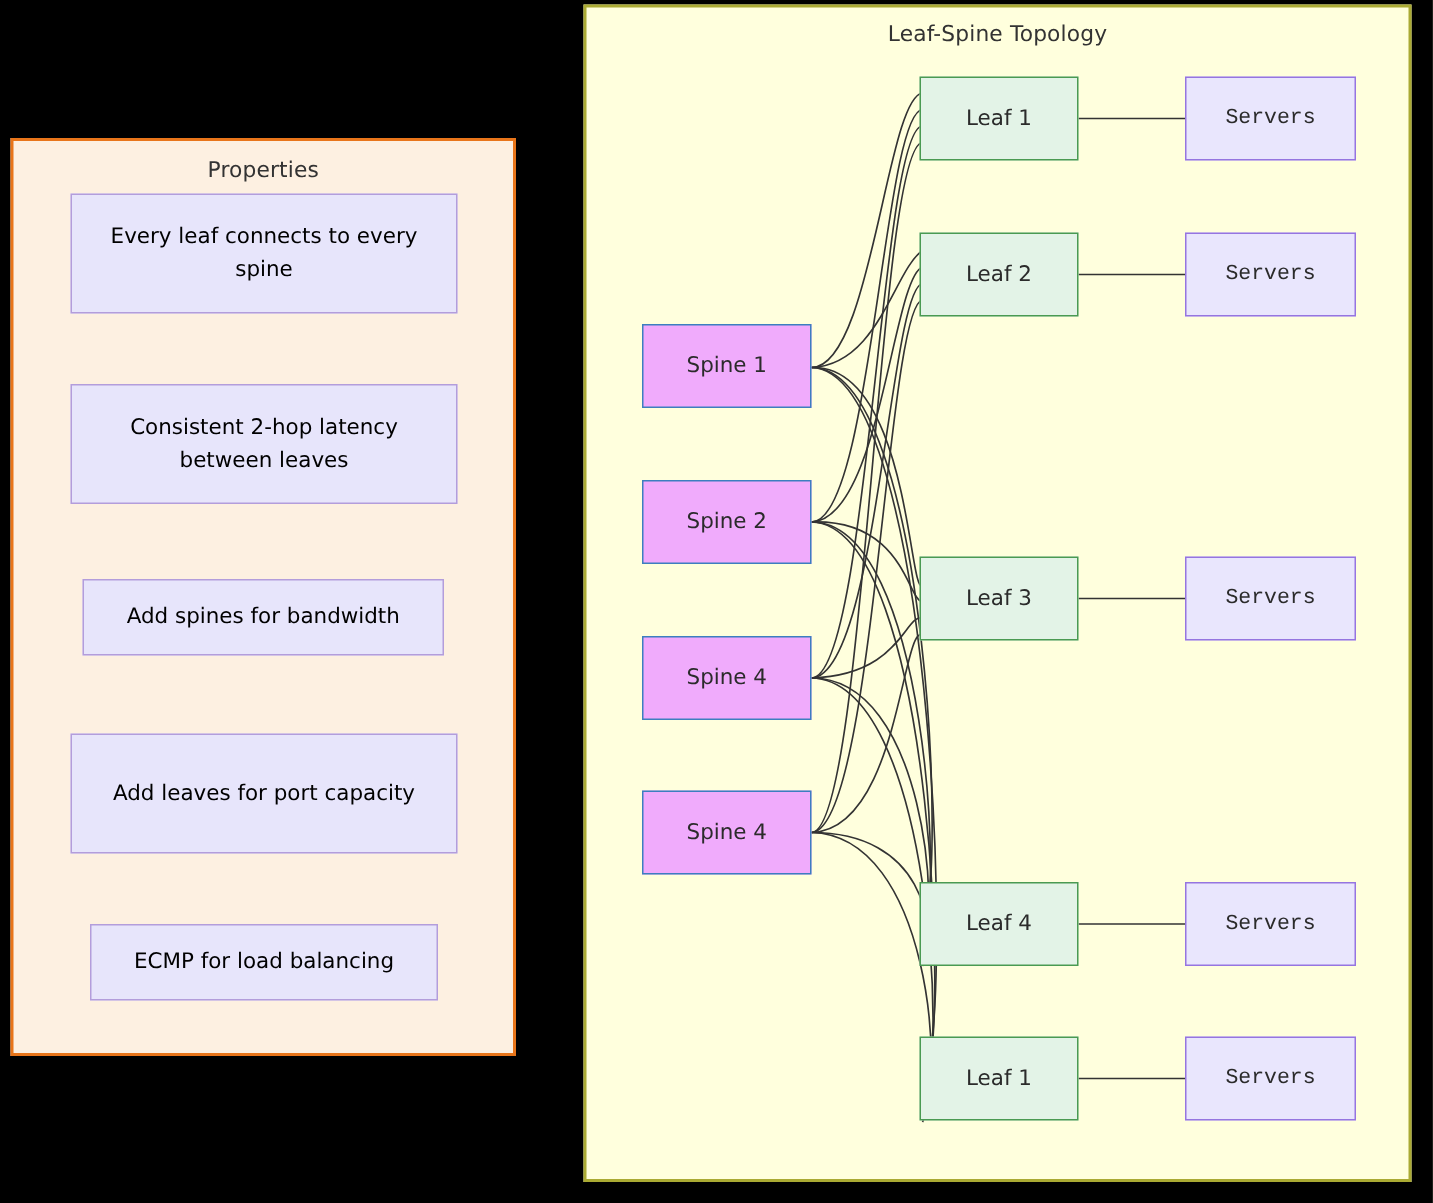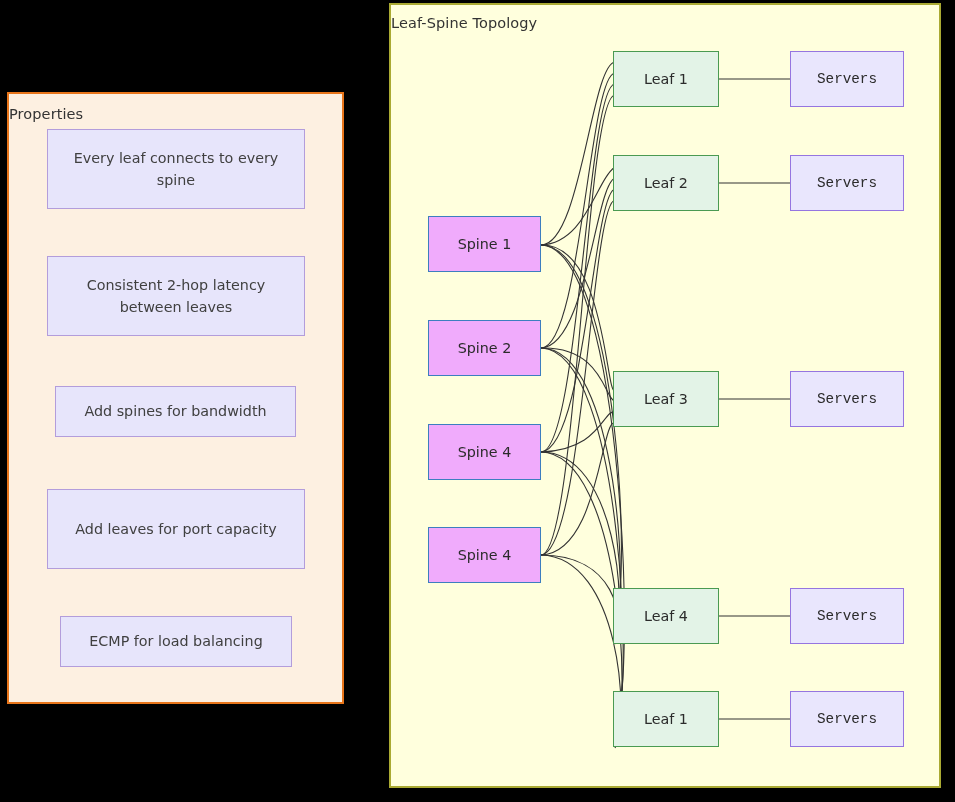--- a/index.html
+++ b/index.html
@@ -43,34 +43,35 @@
     width: 552px;
     height: 785px;
     background: #ffffdd;
     border: 2px solid #aaaa33;
   }
 
   .panel-title {
     position: absolute;
     left: 0;
     width: 100%;
+    text-align: center;
     font-size: 14.5px;
     color: #333333;
     letter-spacing: 0.1px;
   }
   #properties-title { top: 12px; }
   #topology-title  { top: 10px; }
 
   
   .prop-card {
     position: absolute;
     box-sizing: border-box;
     background: #e7e5fb;
     border: 1.4px solid #b39ddb;
-    color: #404040;
+    color: #000000;
     font-size: 14.3px;
     line-height: 1.55;
     display: flex;
     align-items: center;
     justify-content: center;
     text-align: center;
     padding: 16px 8px;
   }
 
   

